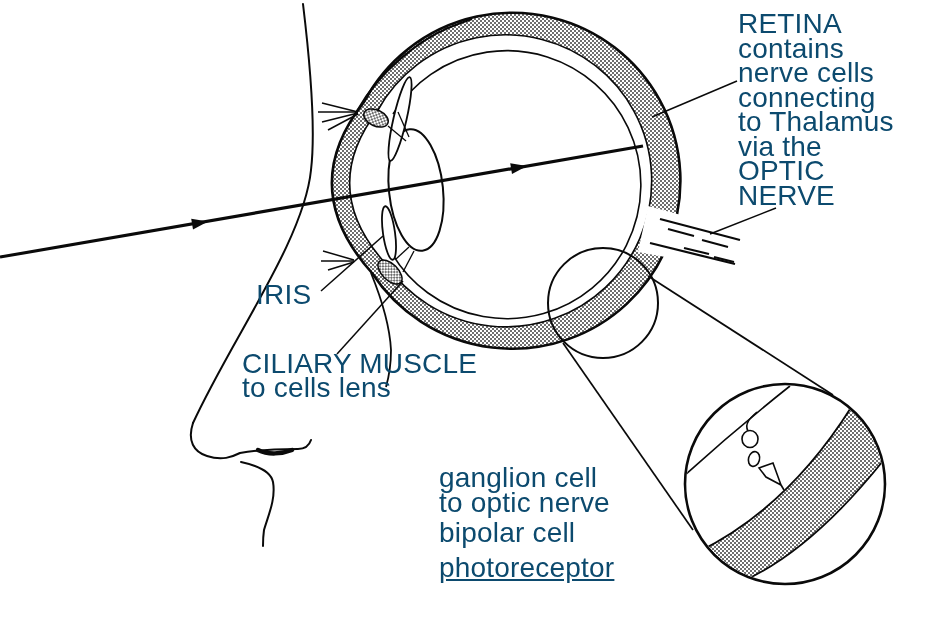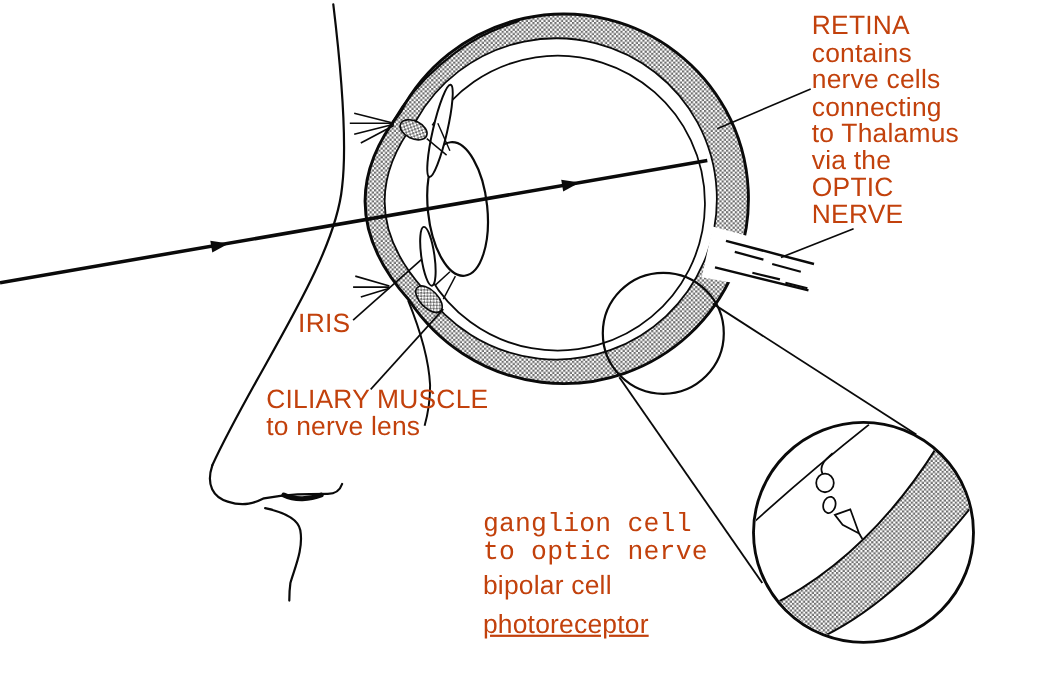--- a/index.html
+++ b/index.html
@@ -3,27 +3,27 @@
 <meta charset="utf-8">
 <style>
   html,body{margin:0;padding:0;}
   body{
     width:948px;height:632px;position:relative;overflow:hidden;
     background:#ffffff;
     font-family:"Liberation Sans", sans-serif;
   }
   #diagram-svg{position:absolute;left:0;top:0;}
   .ann{
-    position:absolute;color:#c2410c;font-size:24px;line-height:24.5px;
+    position:absolute;color:#0c4a6e;font-size:28px;line-height:24.5px;
     white-space:pre-line;letter-spacing:0.2px;
   }
   .ann-retina{left:738px;top:12px;width:175px;}
-  .ann-iris{left:271px;top:283px;}
+  .ann-iris{left:256px;top:283px;}
   .ann-ciliary{left:242px;top:352px;line-height:23.5px;}
-  .ann-ganglion{left:439px;top:466px;font-family:Liberation Mono, monospace;}
+  .ann-ganglion{left:439px;top:466px;}
   .ann-bipolar{left:439px;top:521px;text-align:center;}
   .ann-photo{left:439px;top:556px;text-decoration:underline;}
 </style>
 </head>
 <body>
 
 <svg id="diagram-svg" width="948" height="632" viewBox="0 0 948 632" xmlns="http://www.w3.org/2000/svg">
   <defs>
     <pattern id="ht" width="4" height="4" patternUnits="userSpaceOnUse">
       <rect width="4" height="4" fill="#ffffff"></rect>
@@ -137,17 +137,17 @@
 <div class="ann ann-retina">RETINA
 contains
 nerve cells
 connecting
 to Thalamus
 via the
 OPTIC
 NERVE</div>
 <div class="ann ann-iris">IRIS</div>
 <div class="ann ann-ciliary">CILIARY MUSCLE
-to nerve lens</div>
+to cells lens</div>
 <div class="ann ann-ganglion">ganglion cell
 to optic nerve</div>
 <div class="ann ann-bipolar">bipolar cell</div>
 <div class="ann ann-photo">photoreceptor</div>
 
 </body></html>

